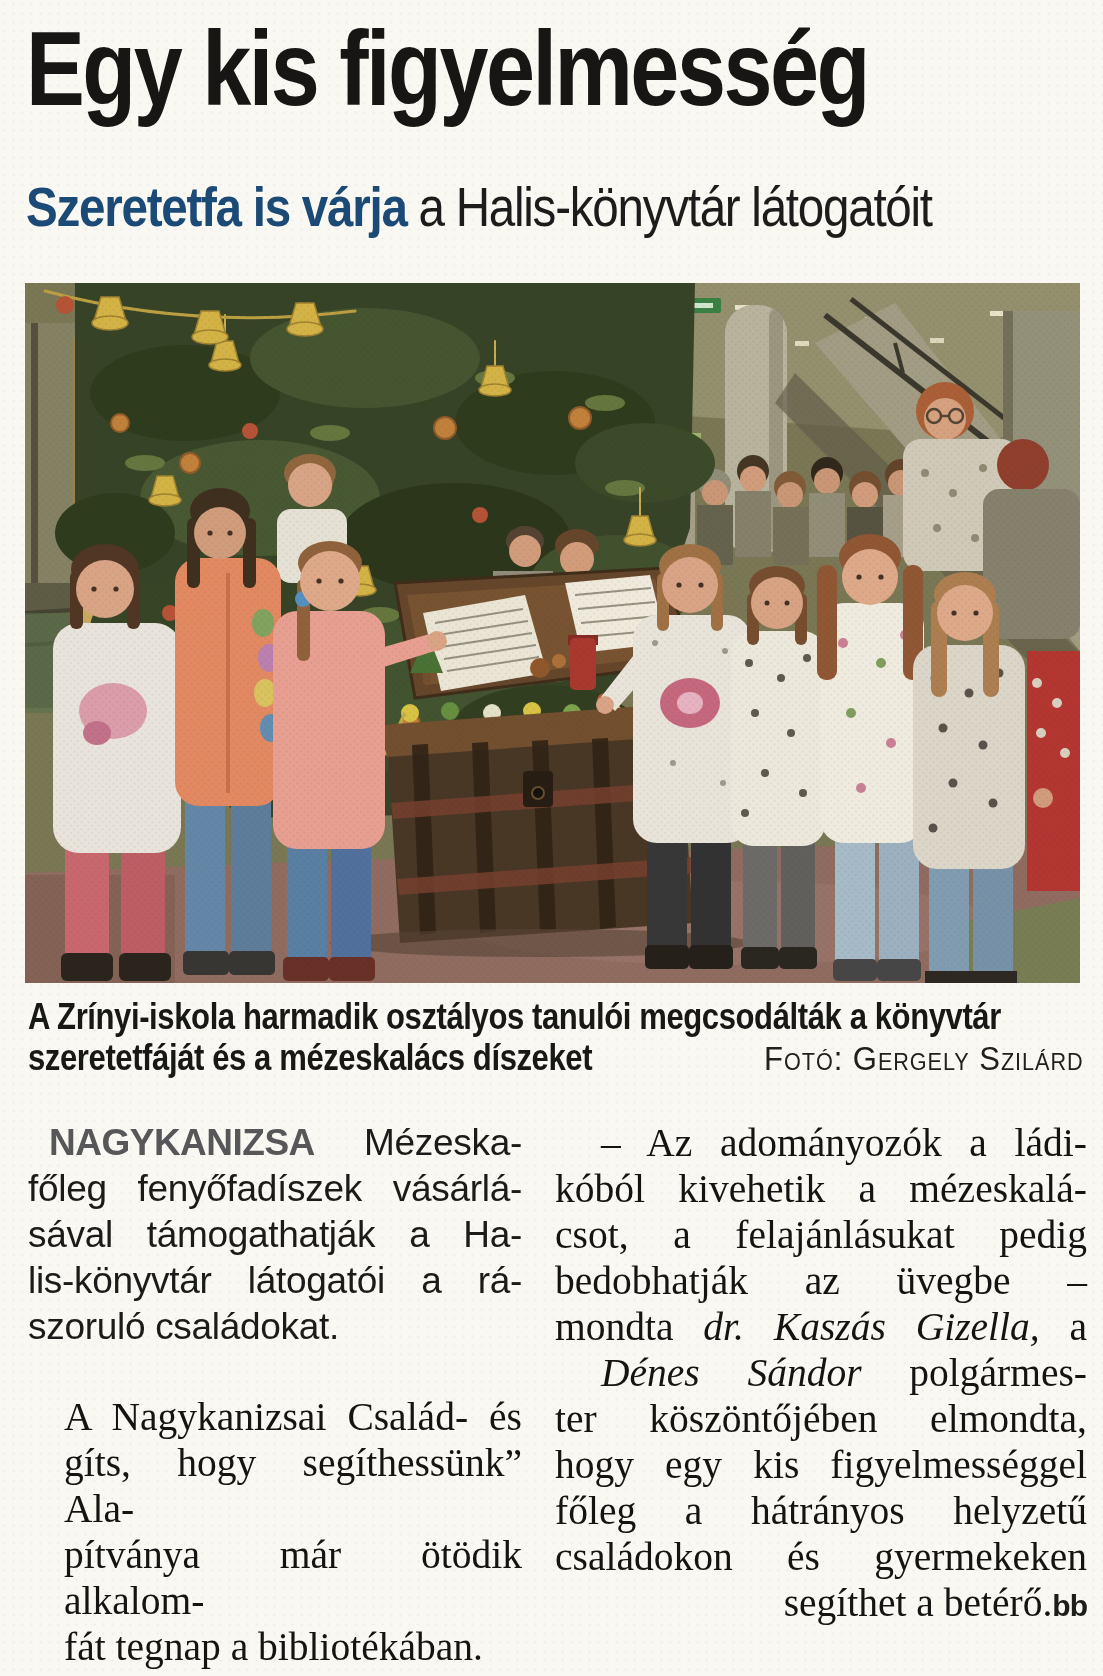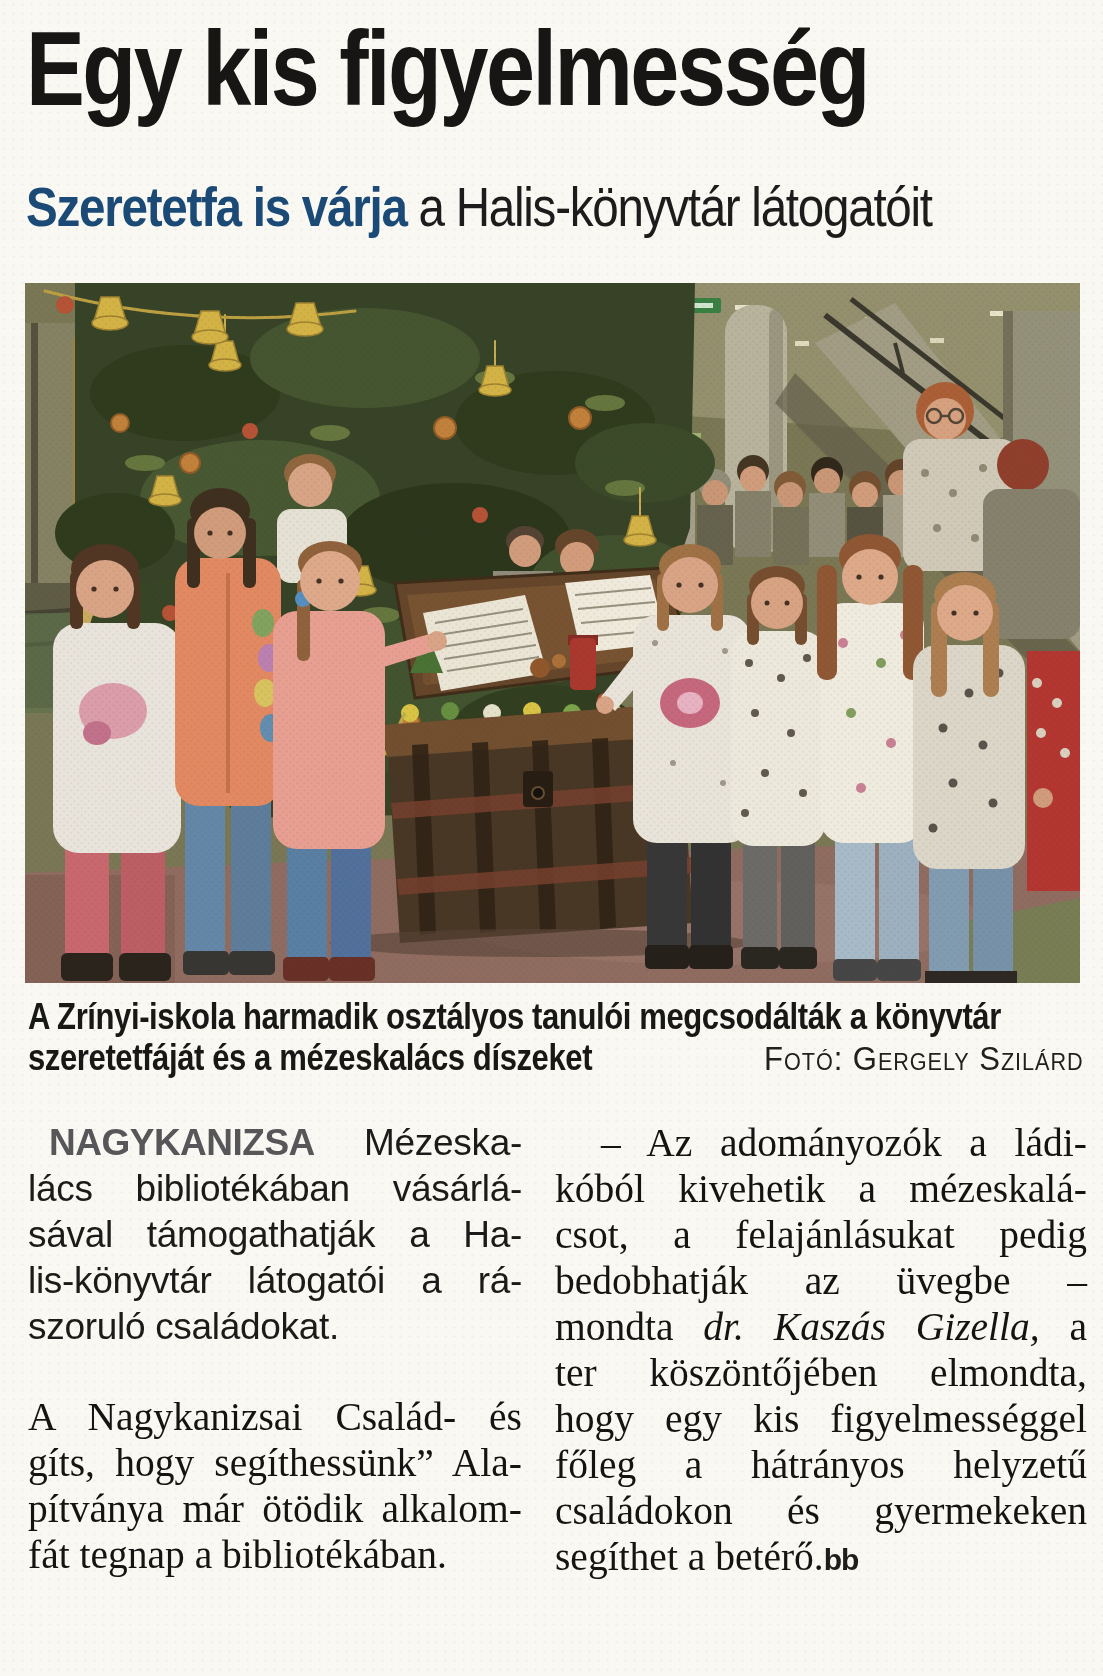--- a/index.html
+++ b/index.html
@@ -57,24 +57,24 @@
     font-family:"Liberation Serif",serif;
     font-size:39.5px;line-height:46px;color:#141412;
   }
   .jline{text-align:justify;text-align-last:justify;}
   .plast{text-align:left;text-align-last:left;}
   .lead .bline{
     font-family:"Liberation Sans",sans-serif;
     font-size:37px;letter-spacing:-.3px;color:#1b1b19;
   }
   .kicker{font-weight:bold;color:#57575a;letter-spacing:-.5px;margin-left:21px;}
-  .p2{margin-top:44px;}
+  .p2{margin-top:44px;margin-left:36px;}
   .indent{text-indent:46px;}
   em{font-style:italic;}
-  .sigrow{display:flex;justify-content:flex-start;align-items:baseline;}
+  .sigrow{display:flex;justify-content:flex-end;align-items:baseline;}
   .sig{
     font-family:"Liberation Sans",sans-serif;
     font-weight:bold;font-size:30px;color:#1d1d1b;letter-spacing:-1px;
   }
 </style>
 </head>
 <body>
 
 <div class="page">
 
@@ -530,41 +530,42 @@
     <div class="caption-row2">
       <span>szeretetfáját és a mézeskalács díszeket</span>
       <span class="credit">Fotó: Gergely Szilárd</span>
     </div>
   </div>
 
   <div class="body">
     <div class="col-left">
       <div class="lead">
         <div class="bline jline"><span class="kicker">NAGYKANIZSA</span><span> Mézeska-</span></div>
-        <div class="bline jline">lács bibliotékában vásárlá-</div>
+        <div class="bline jline">főleg fenyőfadíszek vásárlá-</div>
         <div class="bline jline">sával támogathatják a Ha-</div>
         <div class="bline jline">lis-könyvtár látogatói a rá-</div>
         <div class="bline plast">szoruló családokat.</div>
       </div>
       <div class="p2">
         <div class="bline jline">A Nagykanizsai Család- és</div>
         <div class="bline jline">gíts, hogy segíthessünk” Ala-</div>
         <div class="bline jline">pítványa már ötödik alkalom-</div>
         <div class="bline plast">fát tegnap a bibliotékában.</div>
       </div>
     </div>
     <div class="col-right">
       <div>
         <div class="bline jline indent">– Az adományozók a ládi-</div>
         <div class="bline jline">kóból kivehetik a mézeskalá-</div>
         <div class="bline jline">csot, a felajánlásukat pedig</div>
         <div class="bline jline">bedobhatják az üvegbe –</div>
         <div class="bline jline"><span>mondta </span><em>dr. Kaszás Gizella,</em><span> a</span></div>
       </div>
       <div>
+        <div class="bline jline indent"><em>Dénes Sándor</em><span> polgármes-</span></div>
         <div class="bline jline">ter köszöntőjében elmondta,</div>
         <div class="bline jline">hogy egy kis figyelmességgel</div>
         <div class="bline jline">főleg a hátrányos helyzetű</div>
         <div class="bline jline">családokon és gyermekeken</div>
         <div class="bline plast sigrow">
             <span>segíthet a betérő.</span>
             <b class="sig">bb</b>
           </div>
       </div>
     </div>

